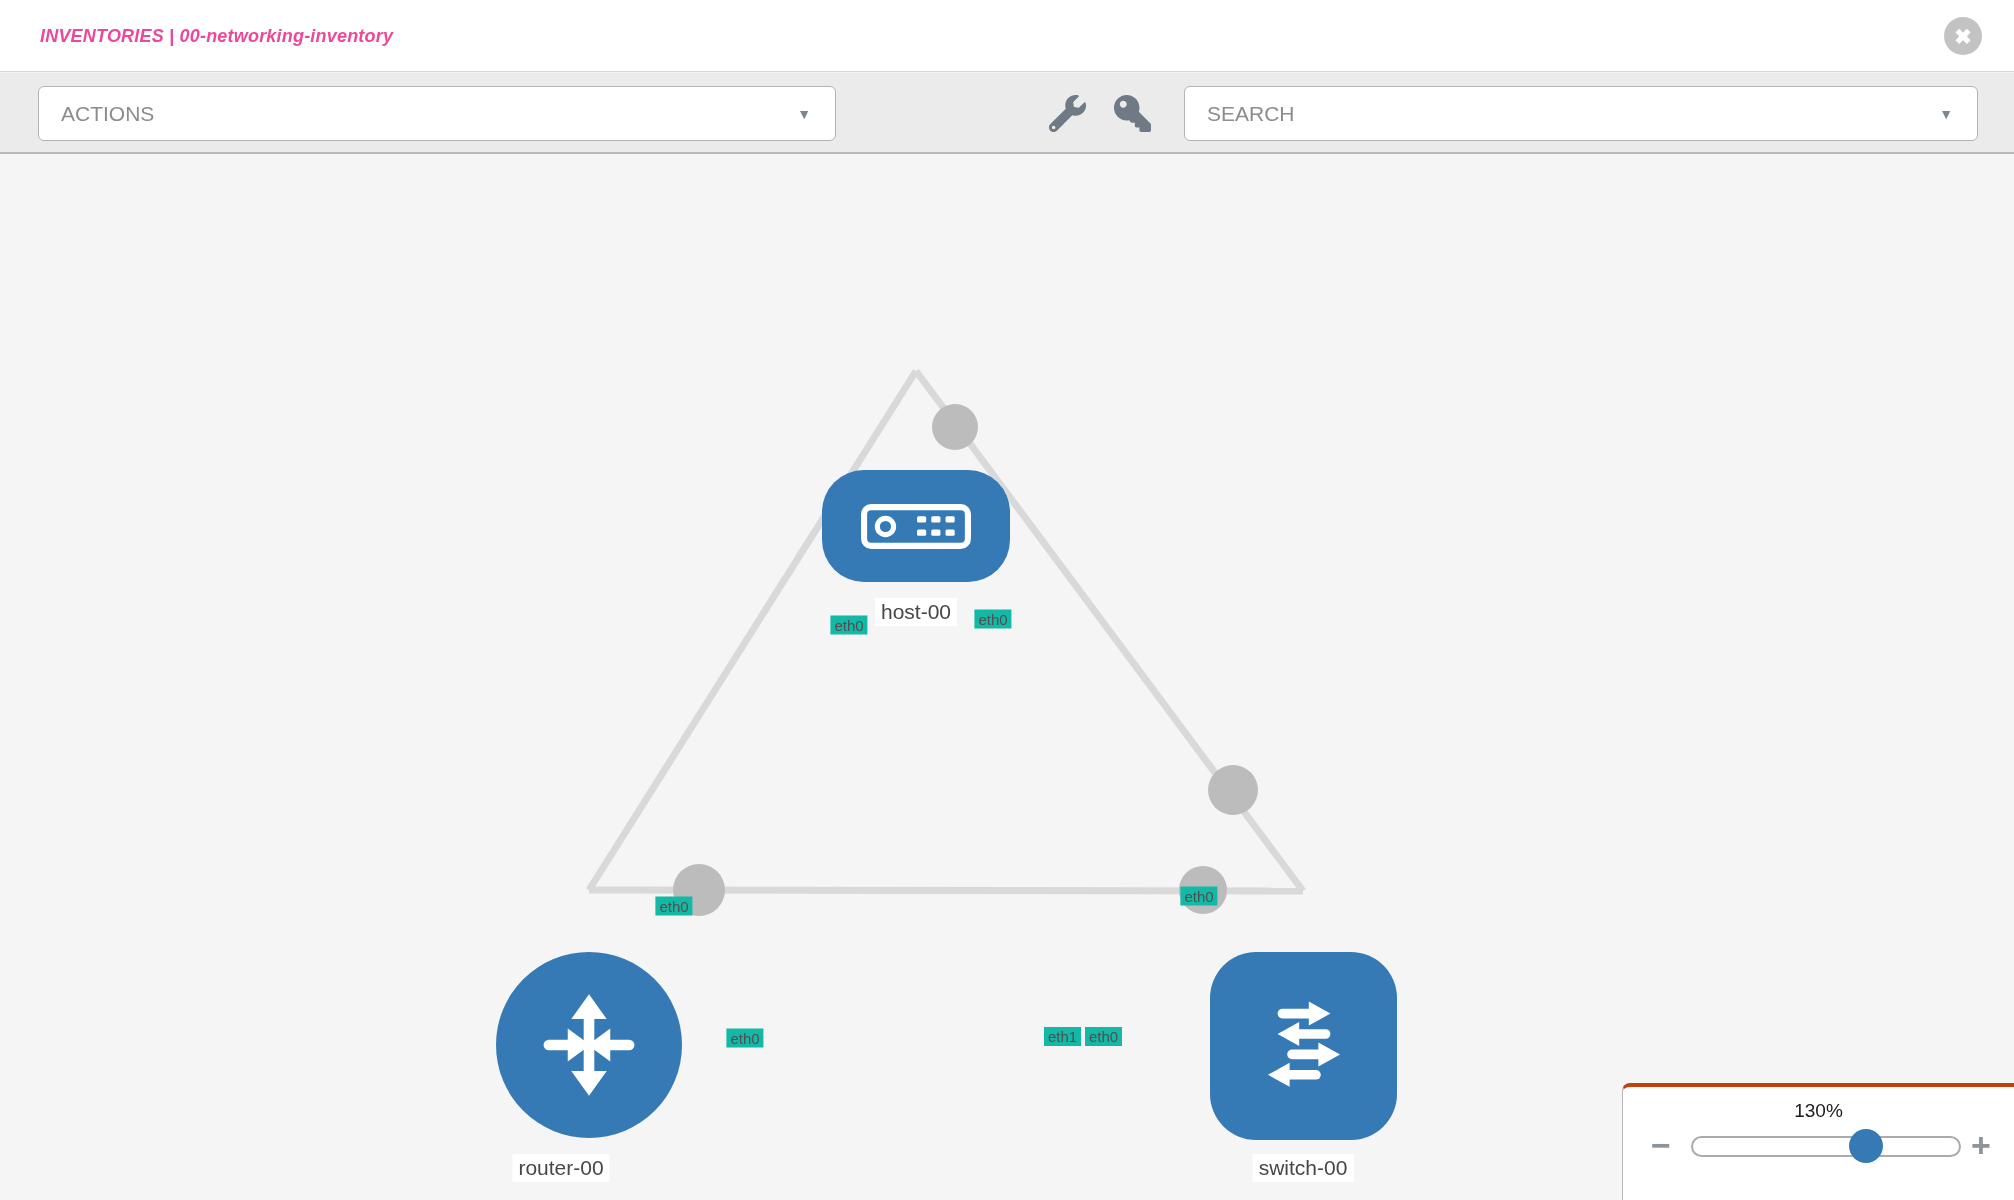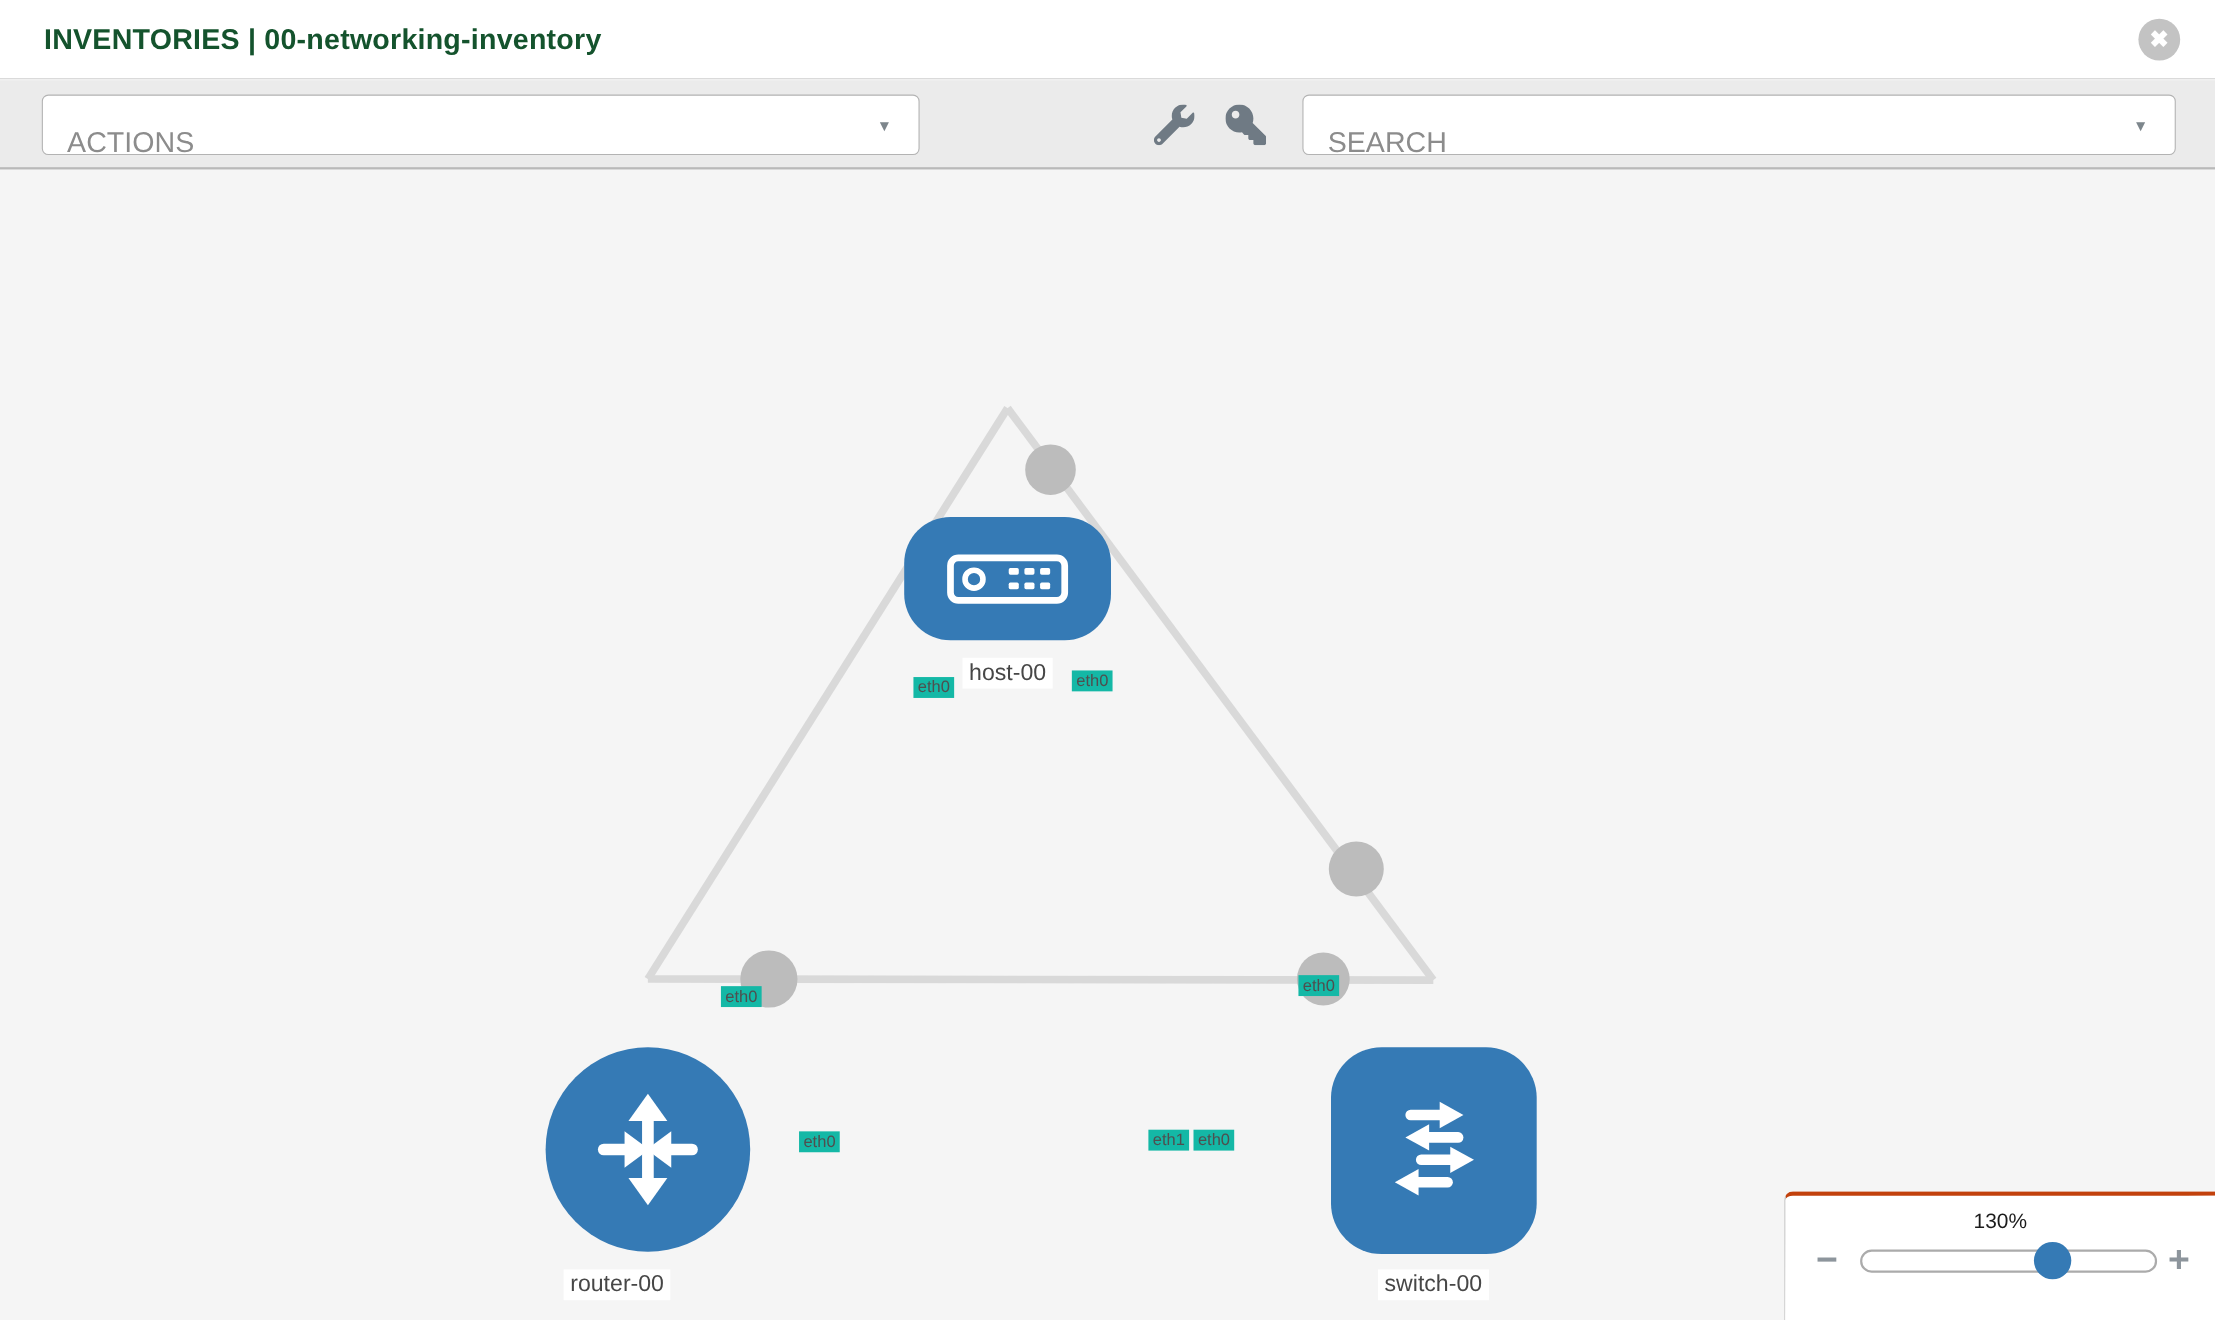--- a/index.html
+++ b/index.html
@@ -3,33 +3,33 @@
 <meta charset="utf-8">
 <style>
   * { margin:0; padding:0; box-sizing:border-box; }
   html,body { width:2014px; height:1200px; overflow:hidden; }
   body { font-family:"Liberation Sans", sans-serif; background:#f5f5f5; position:relative; }
 
   
   .header { position:absolute; top:0; left:0; width:2014px; height:72px;
             background:#ffffff; border-bottom:1px solid #d6d6d6; z-index:20; }
   .page-title { position:absolute; left:40px; top:50%; transform:translateY(-50%);
-                font-size:26px; font-weight:bold; color:#14532d; letter-spacing:.2px; }
+                font-size:18px; font-weight:bold; color:#ec4899; letter-spacing:.2px;font-style:italic; }
   .close-btn { position:absolute; right:32px; top:17px; width:38px; height:38px;
                border-radius:50%; background:#c3c3c3; color:#ffffff;
                display:flex; align-items:center; justify-content:center;
                font-size:21px; font-weight:bold; cursor:pointer; line-height:1; }
 
   
   .toolbar { position:absolute; top:73px; left:0; width:2014px; height:81px;
              background:#ebebeb; border-bottom:2px solid #b9b9b9; z-index:20; }
   .dropdown { position:absolute; top:13px; height:55px; background:#ffffff;
               border:1px solid #b3b3b3; border-radius:6px; cursor:pointer; }
   .dd-label { position:absolute; left:22px; top:50%; transform:translateY(-50%);
-              font-size:26px; color:#8c8c8c;margin-top:16px; }
+              font-size:21px; color:#8c8c8c; }
   .dd-caret { position:absolute; right:24px; top:50%; transform:translateY(-50%);
               font-size:14px; color:#7d868c; }
   .dropdown-actions { left:38px;  width:798px; }
   .dropdown-search  { left:1184px; width:794px; }
   .tool-icon { position:absolute; top:22px; width:37px; height:37px; cursor:pointer; }
   .tool-icon svg { width:100%; height:100%; fill:#6f7a84; }
   .tool-icon-wrench { left:1049px; }
   .tool-icon-key    { left:1114px; }
 
   

